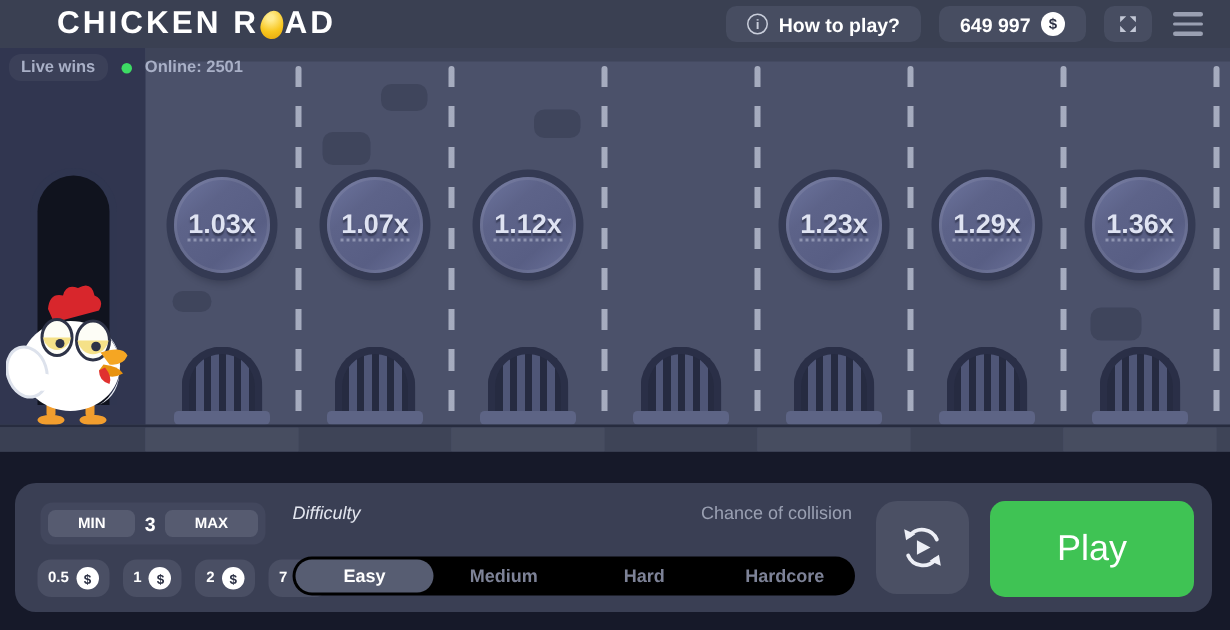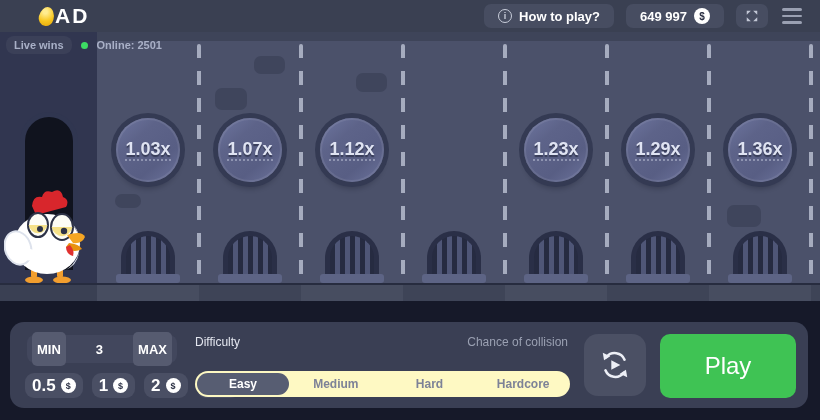--- a/index.html
+++ b/index.html
@@ -44,41 +44,42 @@
   .patch { position:absolute; background:#3f455c; border-radius:7px; }
   .curb { position:absolute; left:0; right:0; top:251px; height:18px; display:flex; border-top:2px solid #272c3f; }
   .curb i { display:block; height:100%; }
 
   .door { position:absolute; left:20px; top:80px; width:58px; height:158px; background:#10131e; border:5px solid #303650; border-bottom:none; border-radius:32px 32px 0 0; }
   .chicken { position:absolute; left:4px; top:158px; width:88px; height:95px; }
 
   
   .panel { position:absolute; left:10px; top:322px; width:798px; height:86px; background:#3a3f54; border-radius:14px; z-index:20; }
   .stepper { position:absolute; left:17px; top:13px; width:150px; height:28px; background:#42475d; border-radius:8px; display:flex; align-items:center; justify-content:space-between; padding:0 5px; }
-  .step-btn { min-width:30px; height:34px; background:#565b70; border-radius:5px; color:#ffffff; font-size:13px; font-weight:bold; display:flex; align-items:center; justify-content:center; padding:0 5px; cursor:pointer; }
+  .step-btn { min-width:30px; height:18px; background:#565b70; border-radius:5px; color:#ffffff; font-size:10px; font-weight:bold; display:flex; align-items:center; justify-content:center; padding:0 20px; cursor:pointer; }
   .bet-value { color:#ffffff; font-size:13px; font-weight:bold; }
   .chips { position:absolute; left:15px; top:51px; display:flex; gap:9px; }
   .chip { height:25px; min-width:35px; background:#4a4f64; border-radius:9px; display:flex; align-items:center; justify-content:center; gap:5px; padding:0 7px; cursor:pointer; }
-  .chip b { color:#ffffff; font-size:17px; font-weight:bold; }
+  .chip b { color:#ffffff; font-size:10px; font-weight:bold; }
   .chip .coin { width:15px; height:15px; font-size:9px; }
-  .diff-label { position:absolute; left:185px; top:13px; color:#e3e6ef; font-size:12px; }
+  .diff-label { position:absolute; left:185px; top:13px; color:#e3e6ef; font-size:12px;font-style:italic; }
   .collision-label { position:absolute; right:240px; top:13px; color:#9aa0b2; font-size:12px; }
-  .segmented { position:absolute; left:185px; top:49px; width:375px; height:26px; background:#fef9c3; border-radius:13px; display:flex; align-items:center; }
+  .segmented { position:absolute; left:185px; top:49px; width:375px; height:26px; background:#000000; border-radius:13px; display:flex; align-items:center; }
   .seg-selected { width:92px; height:22px; margin-left:2px; background:#575d72; border-radius:11px; color:#ffffff; font-size:12px; font-weight:bold; display:flex; align-items:center; justify-content:center; cursor:pointer; }
   .seg-option { flex:1; text-align:center; color:#7d8297; font-size:12px; font-weight:bold; cursor:pointer; }
   .auto-btn { position:absolute; left:574px; top:12px; width:62px; height:62px; background:#4b5064; border-radius:14px; display:flex; align-items:center; justify-content:center; cursor:pointer; }
   .play-btn { position:absolute; left:650px; top:12px; width:136px; height:64px; background:#3fc354; border:none; border-radius:10px; color:#ffffff; font-family:"Liberation Sans",sans-serif; font-size:24px; font-weight:normal; display:flex; align-items:center; justify-content:center; cursor:pointer; }
 </style>
 </head>
 <body>
 
 <div class="screen">
 
   <div class="topbar">
     <div class="logo">
+      <span>CHICKEN R</span>
       <span class="egg"></span>
       <span>AD</span>
     </div>
     <div class="topbar-right">
       <div class="tb-btn">
         <span class="info-icon">i</span>
         <span>How to play?</span>
       </div>
       <div class="tb-btn">
         <span>649 997</span>

